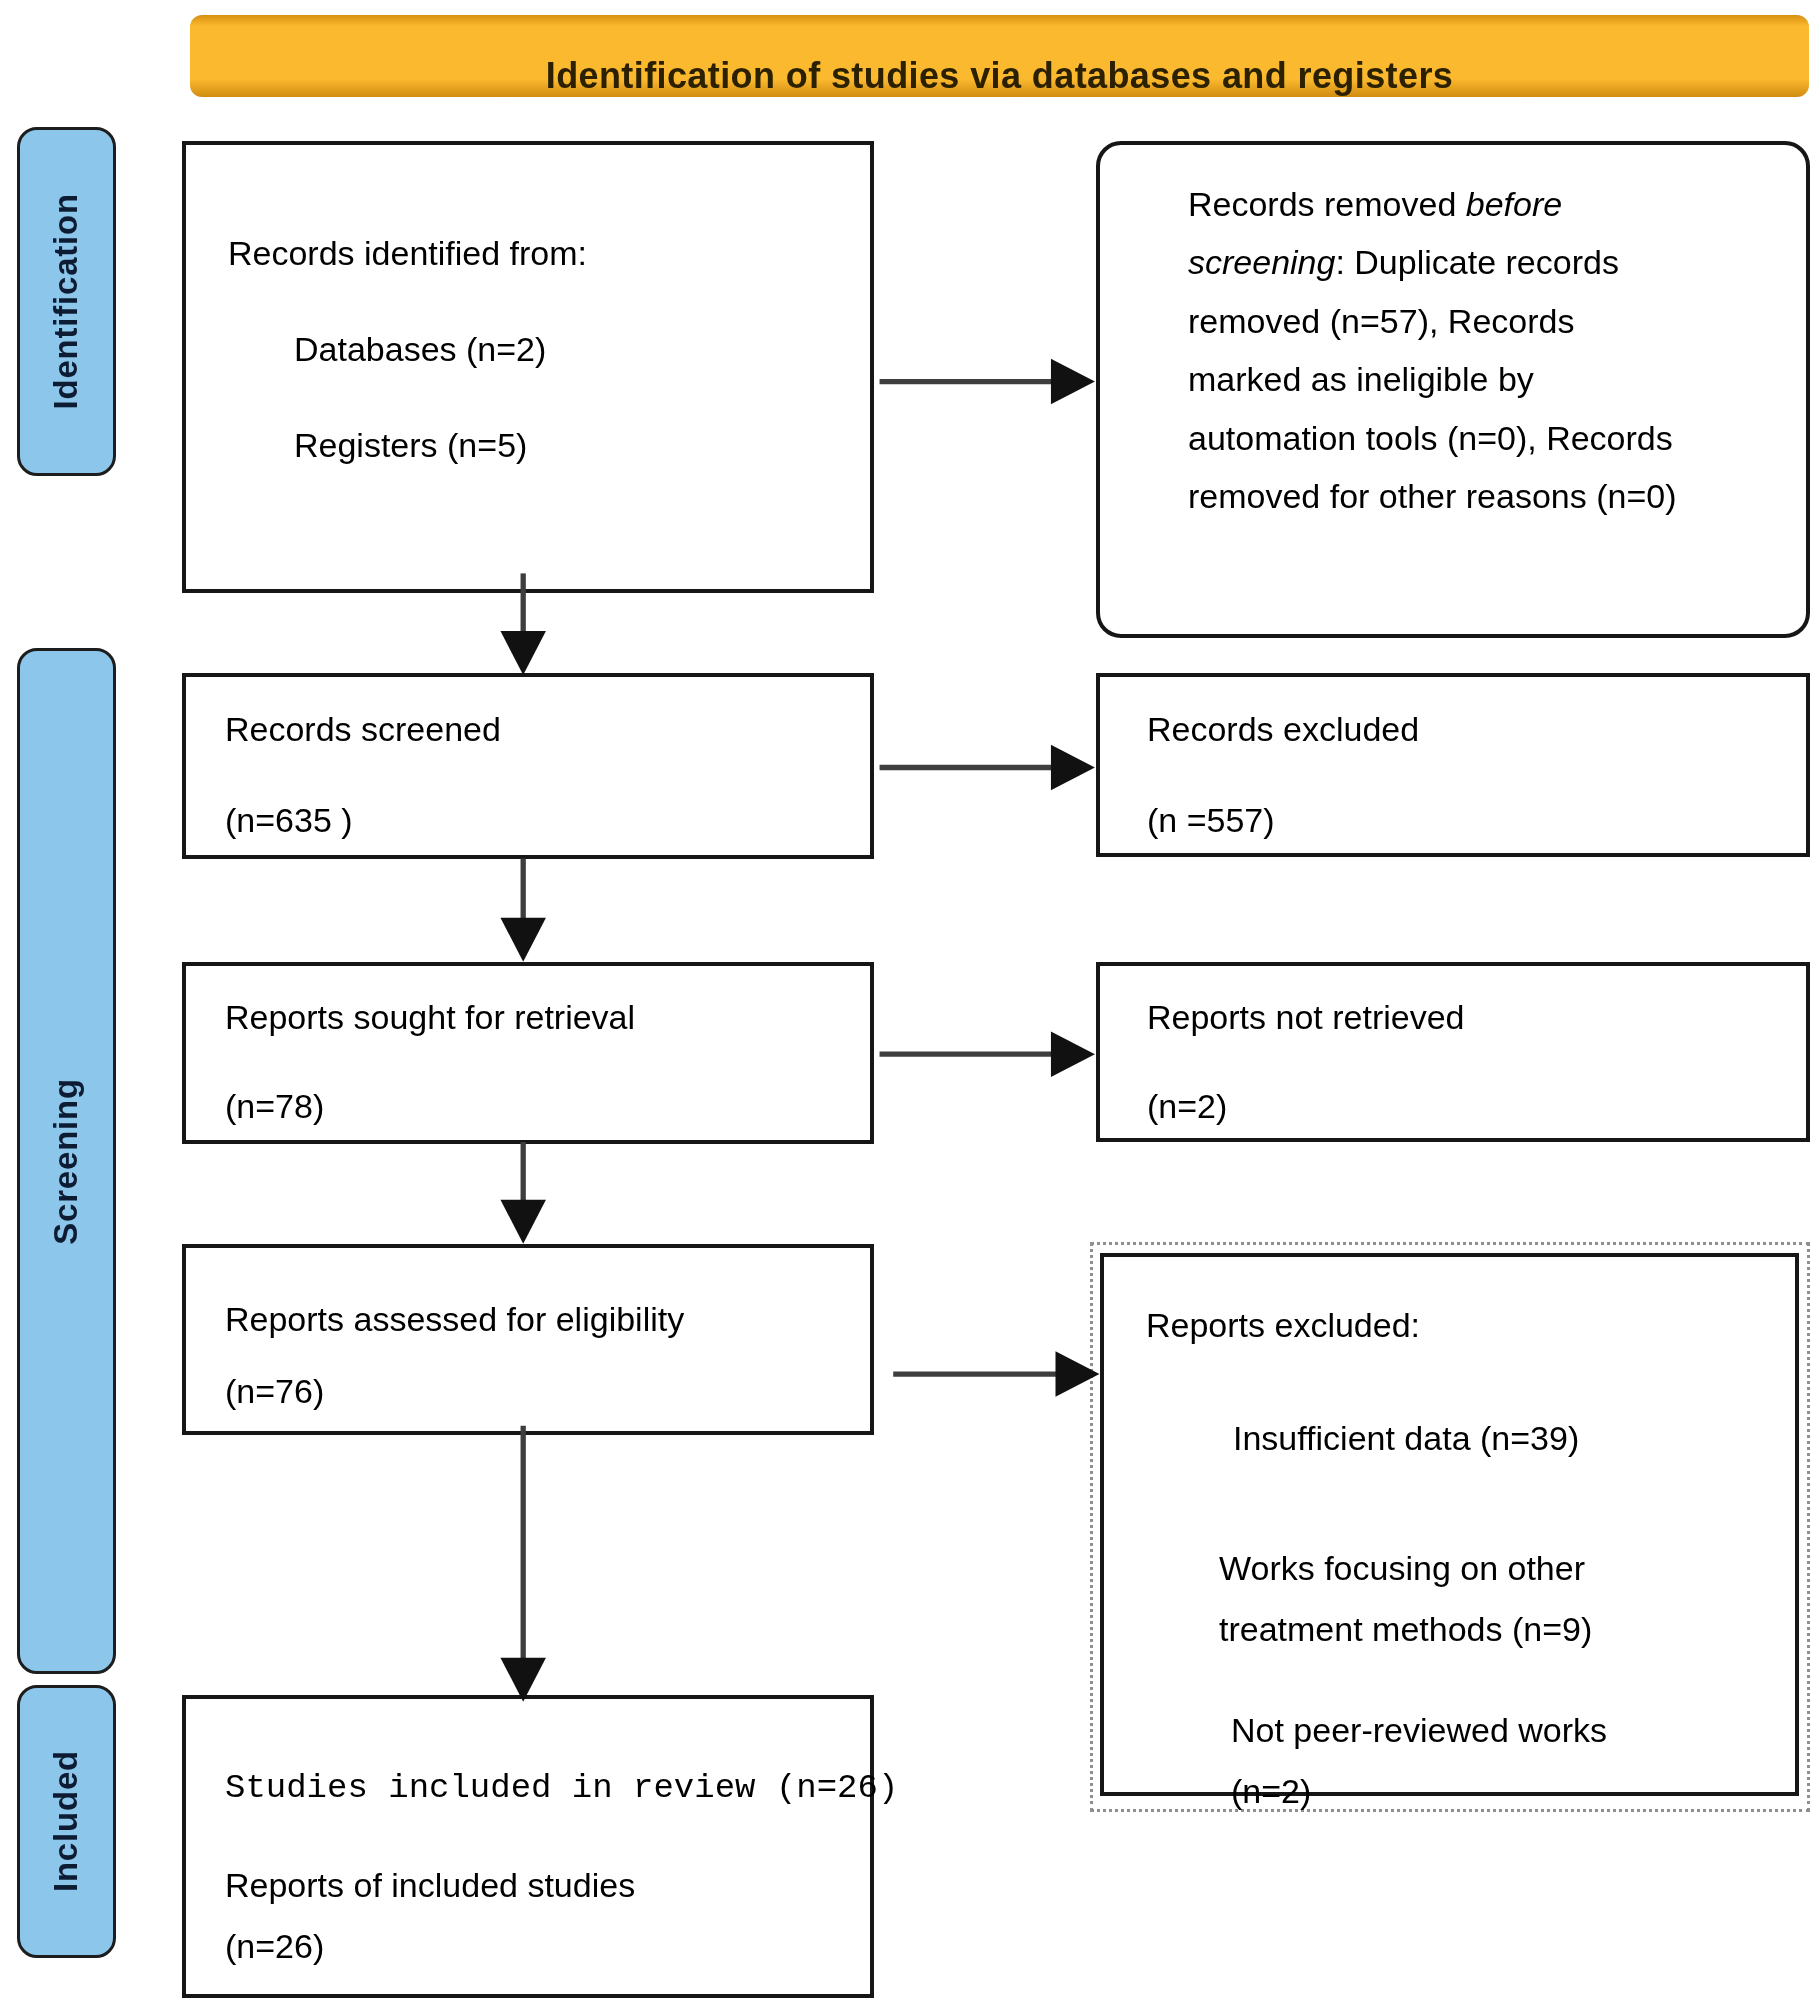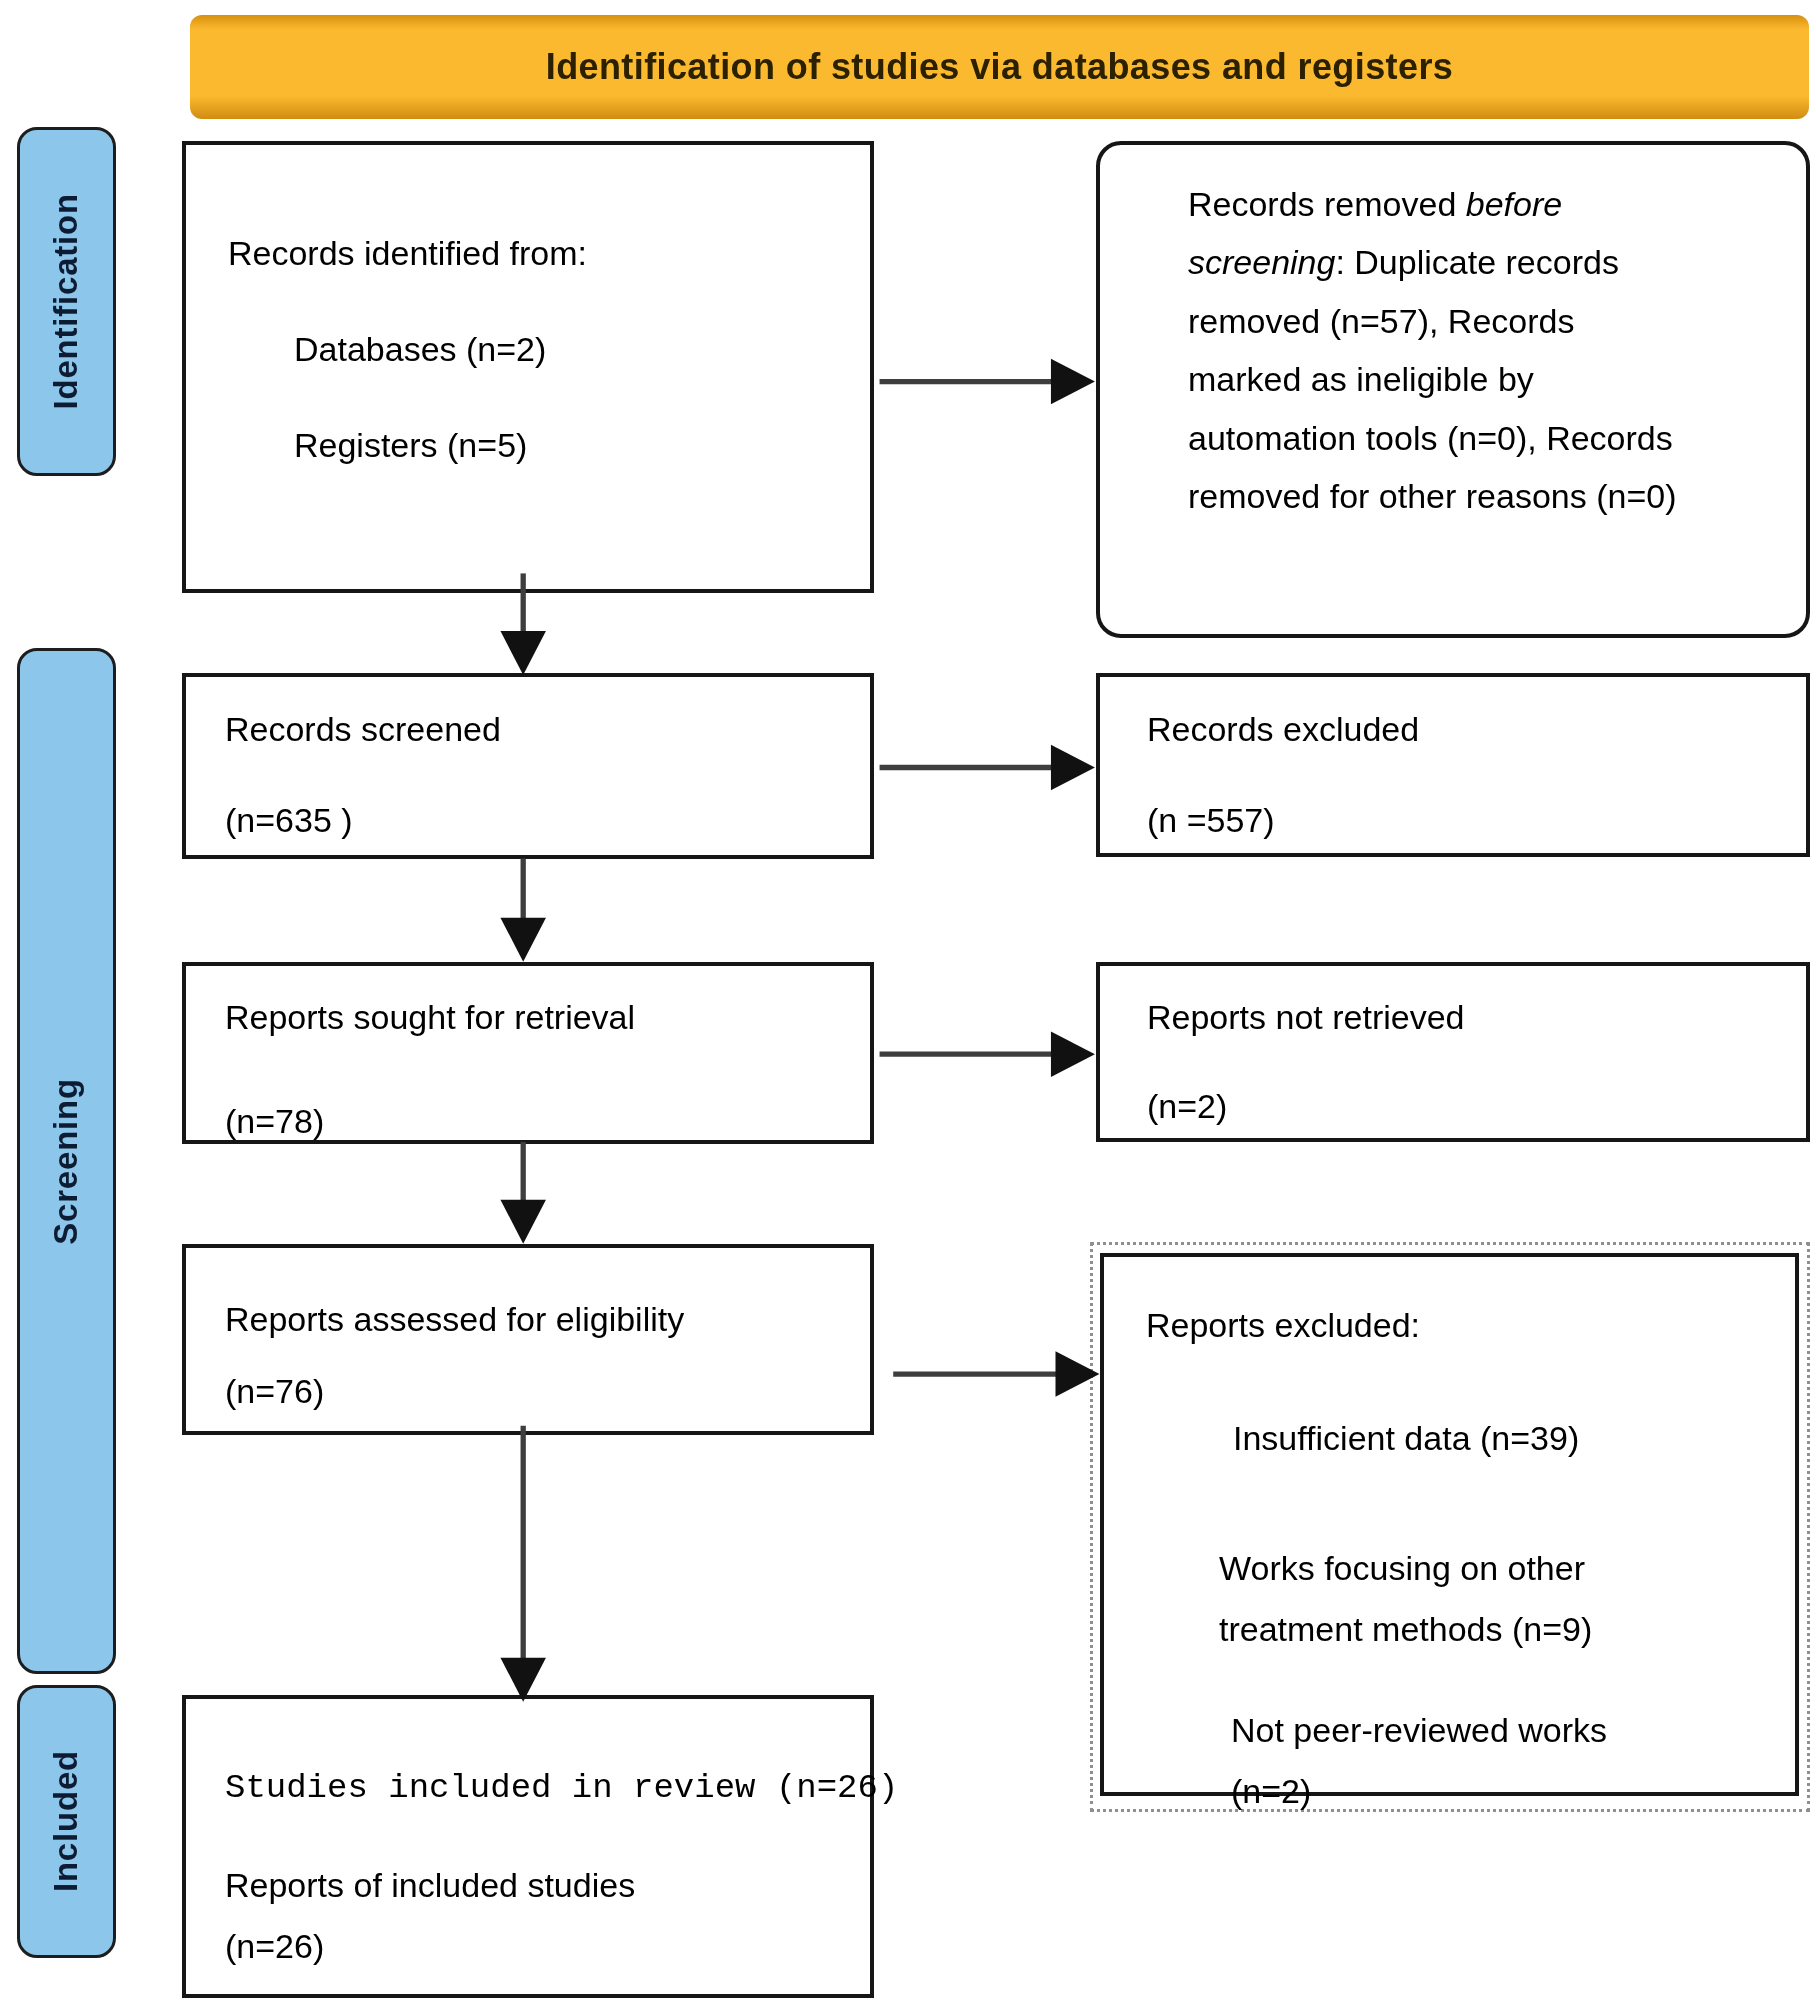--- a/index.html
+++ b/index.html
@@ -2,24 +2,24 @@
 <html style="--banner-fill: #FBB117; --banner-text: #2B2000; --stage-fill: #8CC6EA; --box-border: #161616; --arrow-line: #3E3E3E; --arrow-head: #111111; --dotted-border: #8F8F8F;font-size:12px"><head>
 <meta charset="utf-8">
 <style>
   html,body{margin:0;padding:0;background:#fff;}
   .canvas{
     position:relative;width:1816px;height:2015px;background:#fff;
     font-family:"Liberation Sans",sans-serif;color:#000;overflow:hidden;
   }
   
   .banner{
-    position:absolute;left:190px;top:15px;width:1619px;height:104px;
+    position:absolute;left:190px;top:15px;width:1619px;height:82px;
     border-radius:12px;
     background:linear-gradient(180deg,rgba(120,60,0,.28) 0%,rgba(255,255,255,.10) 14%,rgba(255,255,255,.10) 78%,rgba(110,55,0,.30) 100%),var(--banner-fill,#FBB117);
-    display:flex;align-items:center;justify-content:center;
+    display:flex;align-items:flex-end;justify-content:center;
   }
   .banner span{font-size:36px;font-weight:700;color:var(--banner-text,#2b2000);letter-spacing:0.4px;}
   
   .stage{
     position:absolute;left:16.7px;width:99px;background:var(--stage-fill,#8CC6EA);
     border:3.8px solid #1d1d1d;border-radius:20px;box-sizing:border-box;
     display:flex;align-items:center;justify-content:center;
   }
   #stage-identification{top:127px;height:349px;}
   #stage-screening{top:648px;height:1026px;}
@@ -39,21 +39,21 @@
   #box-identified .t{top:89px;left:42px;}
   #box-identified .i1{top:185px;left:108px;}
   #box-identified .i2{top:281px;left:108px;}
   #box-removed{left:1096px;top:141px;width:714px;height:497px;border-radius:25px;}
   #box-removed p{margin:0;padding:30px 30px 0 88px;width:501px;font-size:34px;line-height:1.72;}
   #box-screened{left:182px;top:673px;width:692px;height:186px;}
   #box-screened .l1{top:33px;left:39px;}  #box-screened .l2{top:124px;left:39px;}
   #box-rexcluded{left:1096px;top:673px;width:714px;height:184px;}
   #box-rexcluded .l1{top:33px;left:47px;text-align:right;} #box-rexcluded .l2{top:124px;left:47px;}
   #box-sought{left:182px;top:962px;width:692px;height:182px;}
-  #box-sought .l1{top:32px;left:39px;}    #box-sought .l2{top:136px;left:39px;text-align:right;}
+  #box-sought .l1{top:32px;left:39px;}    #box-sought .l2{top:121px;left:39px;text-align:right;}
   #box-notretrieved{left:1096px;top:962px;width:714px;height:180px;text-align:right;}
   #box-notretrieved .l1{top:32px;left:47px;} #box-notretrieved .l2{top:121px;left:47px;}
   #box-assessed{left:182px;top:1244px;width:692px;height:191px;}
   #box-assessed .l1{top:52px;left:39px;}  #box-assessed .l2{top:124px;left:39px;}
   #box-included{left:182px;top:1695px;width:692px;height:303px;}
   #box-included .l1{top:70px;left:39px;font-family:Liberation Mono, monospace;}
   #box-included .l2{top:156px;left:39px;width:485px;}
   .dotted-frame{
     position:absolute;left:1090px;top:1242px;width:720px;height:570px;
     border:3px dotted var(--dotted-border,#8F8F8F);box-sizing:border-box;background:transparent;

